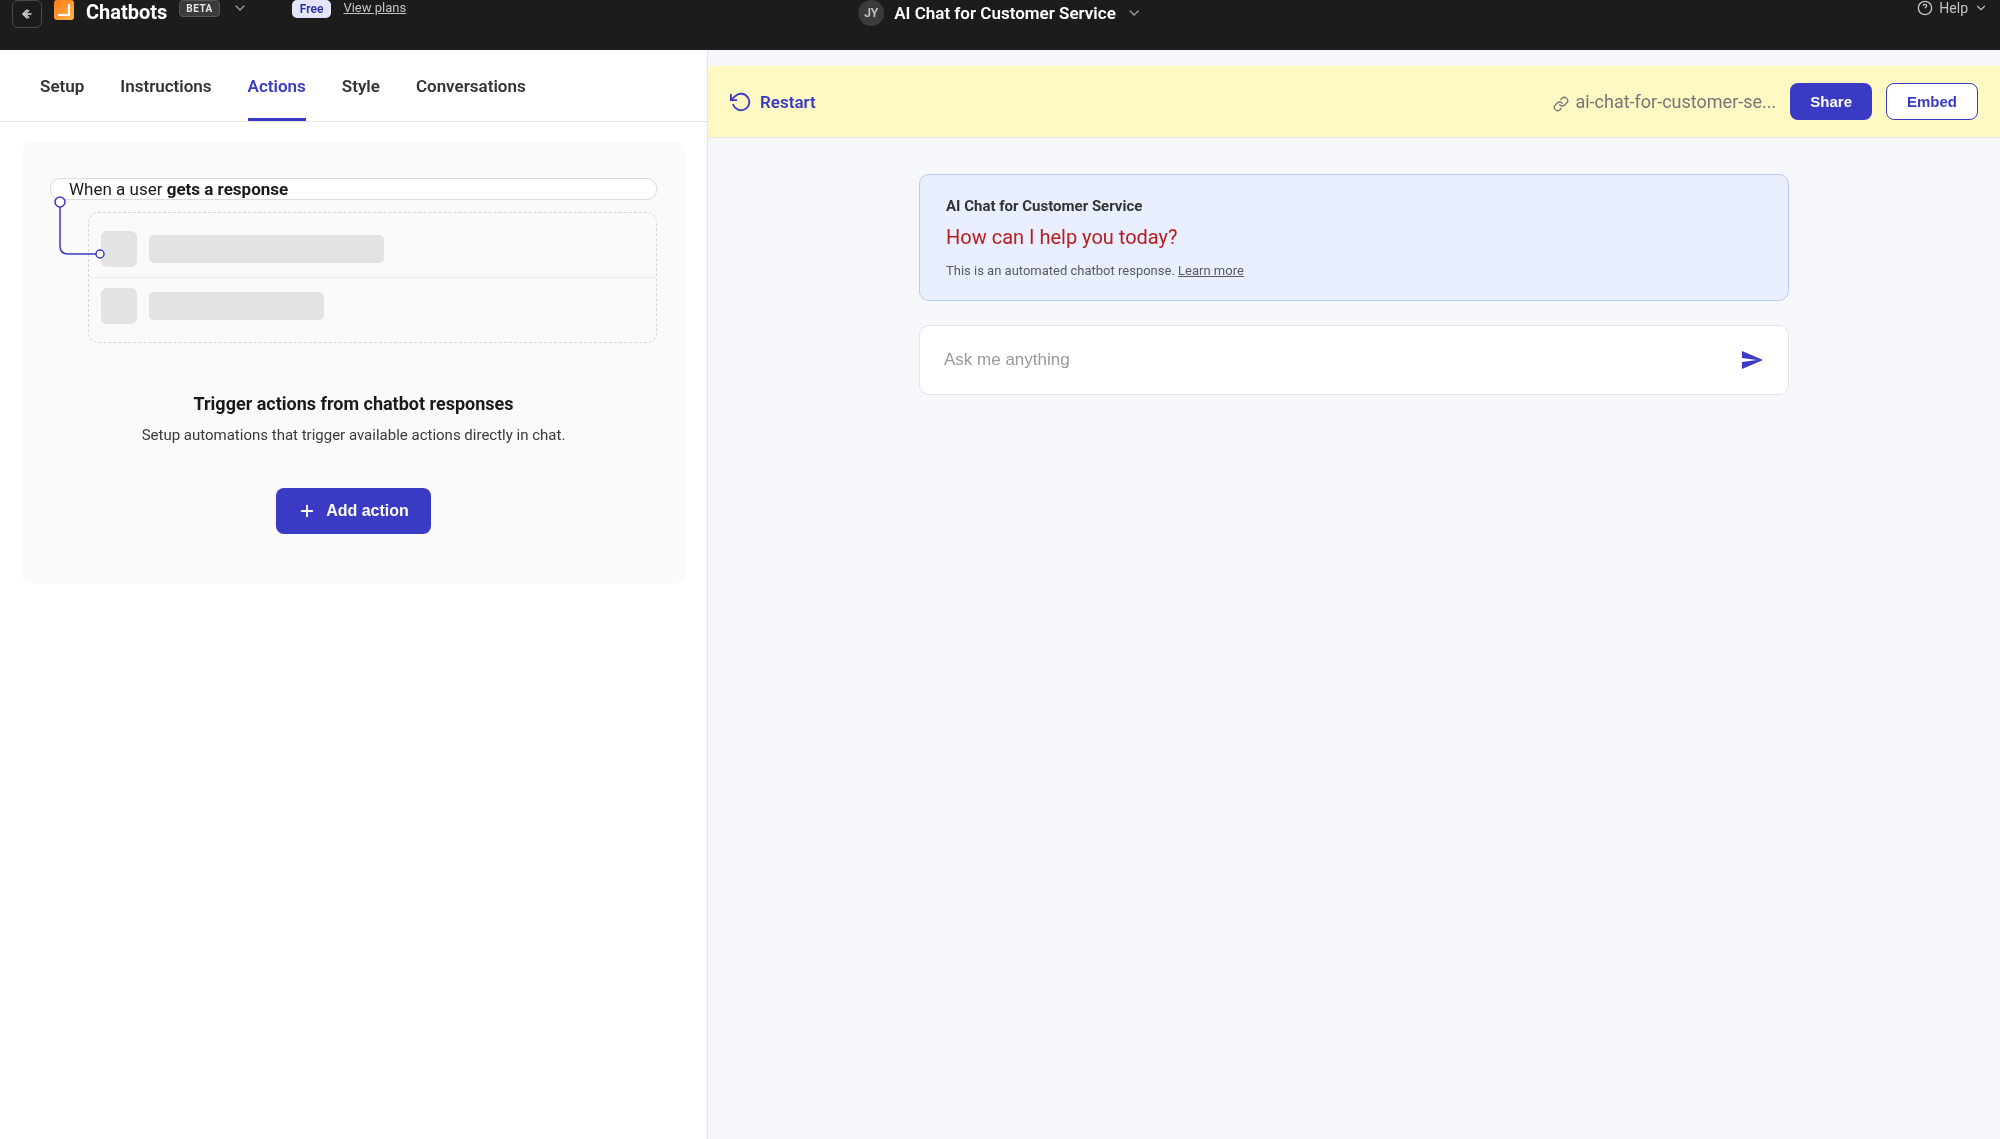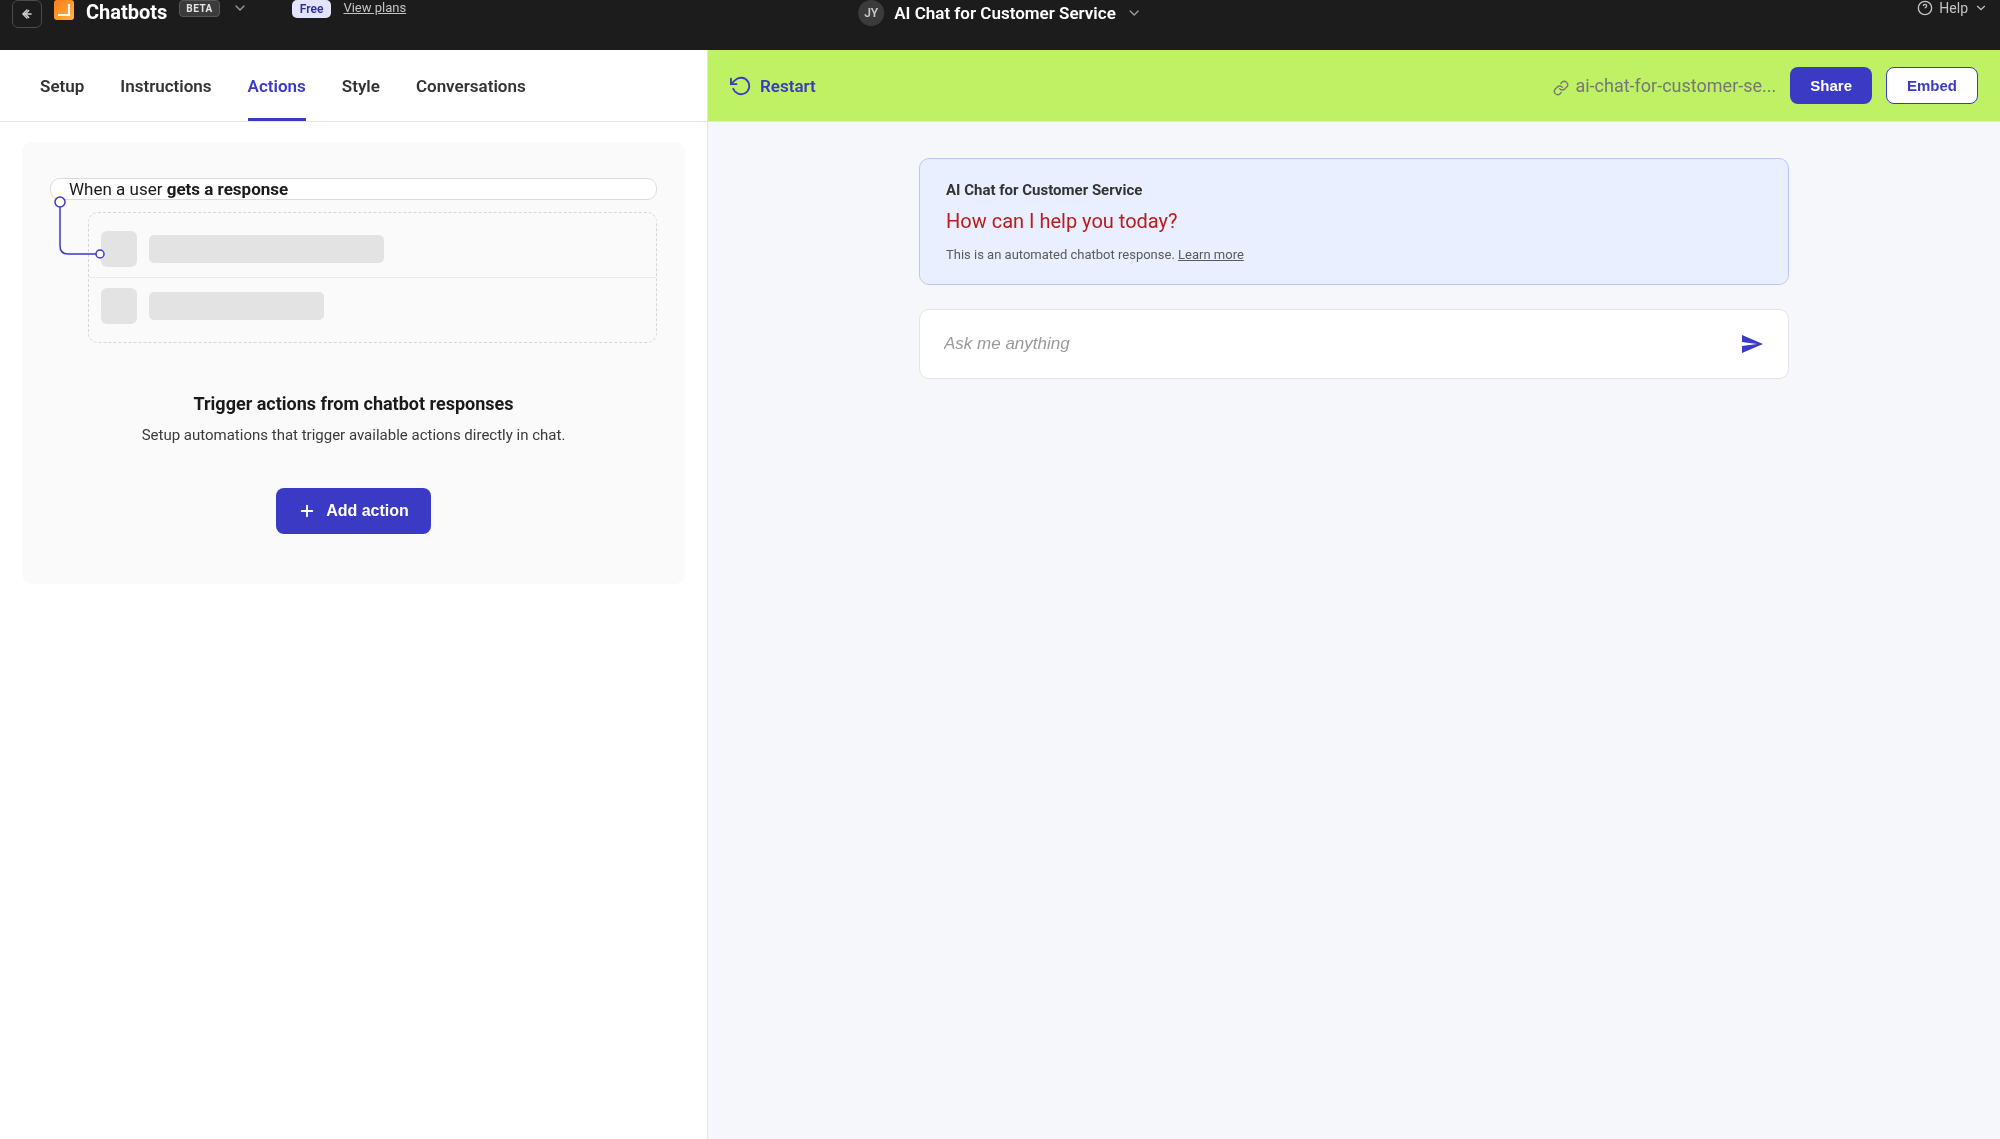--- a/index.html
+++ b/index.html
@@ -207,25 +207,26 @@
   }
 
   
   .right-pane {
     flex: 1;
     background: #f6f7fb;
     display: flex; flex-direction: column;
   }
   .right-toolbar {
     height: 72px;
-    background: #bef264;
+    background: #fef9c3;
     border-bottom: 1px solid #e5e5e5;
     display: flex; align-items: center;
     padding: 0 22px;
     gap: 14px;
+    margin-top: 16px;
   }
   .restart-btn {
     display: flex; align-items: center; gap: 8px;
     color: #3a3ac4;
     font-size: 17px; font-weight: 600;
     cursor: pointer;
   }
   .right-toolbar .spacer { flex: 1; }
   .link-slug {
     display: flex; align-items: flex-end; gap: 6px;
@@ -292,21 +293,20 @@
     border-radius: 10px;
     padding: 22px 24px;
     display: flex; align-items: center;
   }
   .chat-input {
     flex: 1;
     border: none;
     outline: none;
     font-size: 17px;
     color: #222;
-    font-style: italic;
   }
   .chat-input::placeholder { color: #9a9a9a; }
   .send-btn {
     color: #3a3ac4;
     cursor: pointer;
     display: flex;
   }
 
   
   svg { display: block; }

